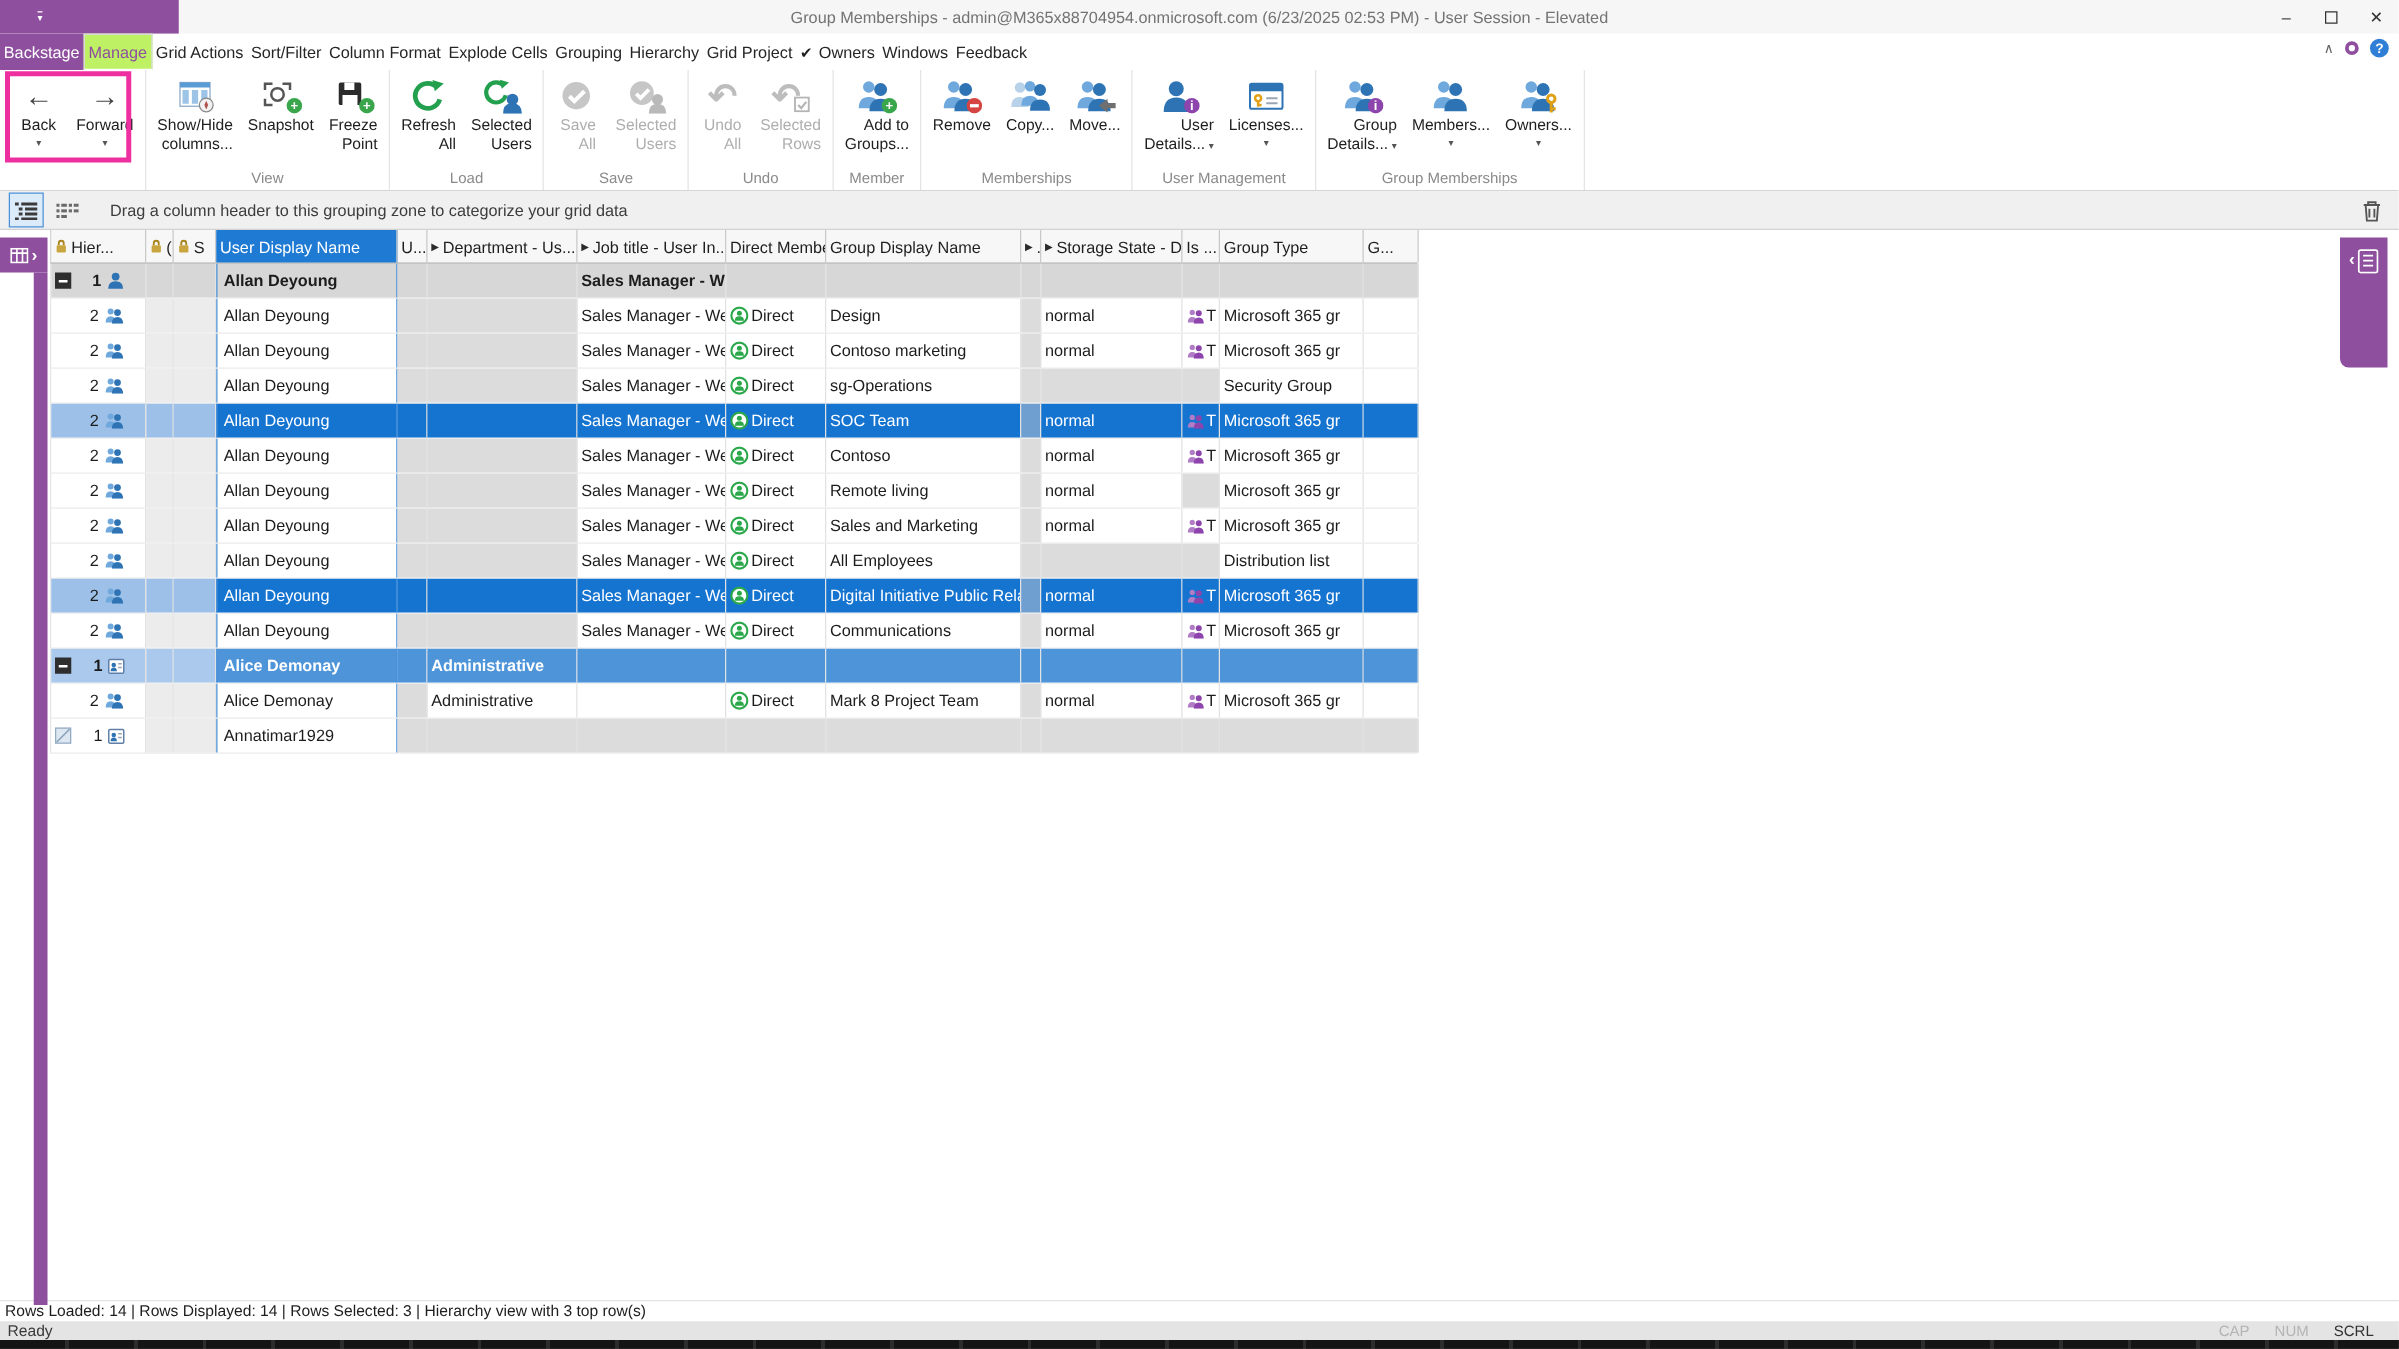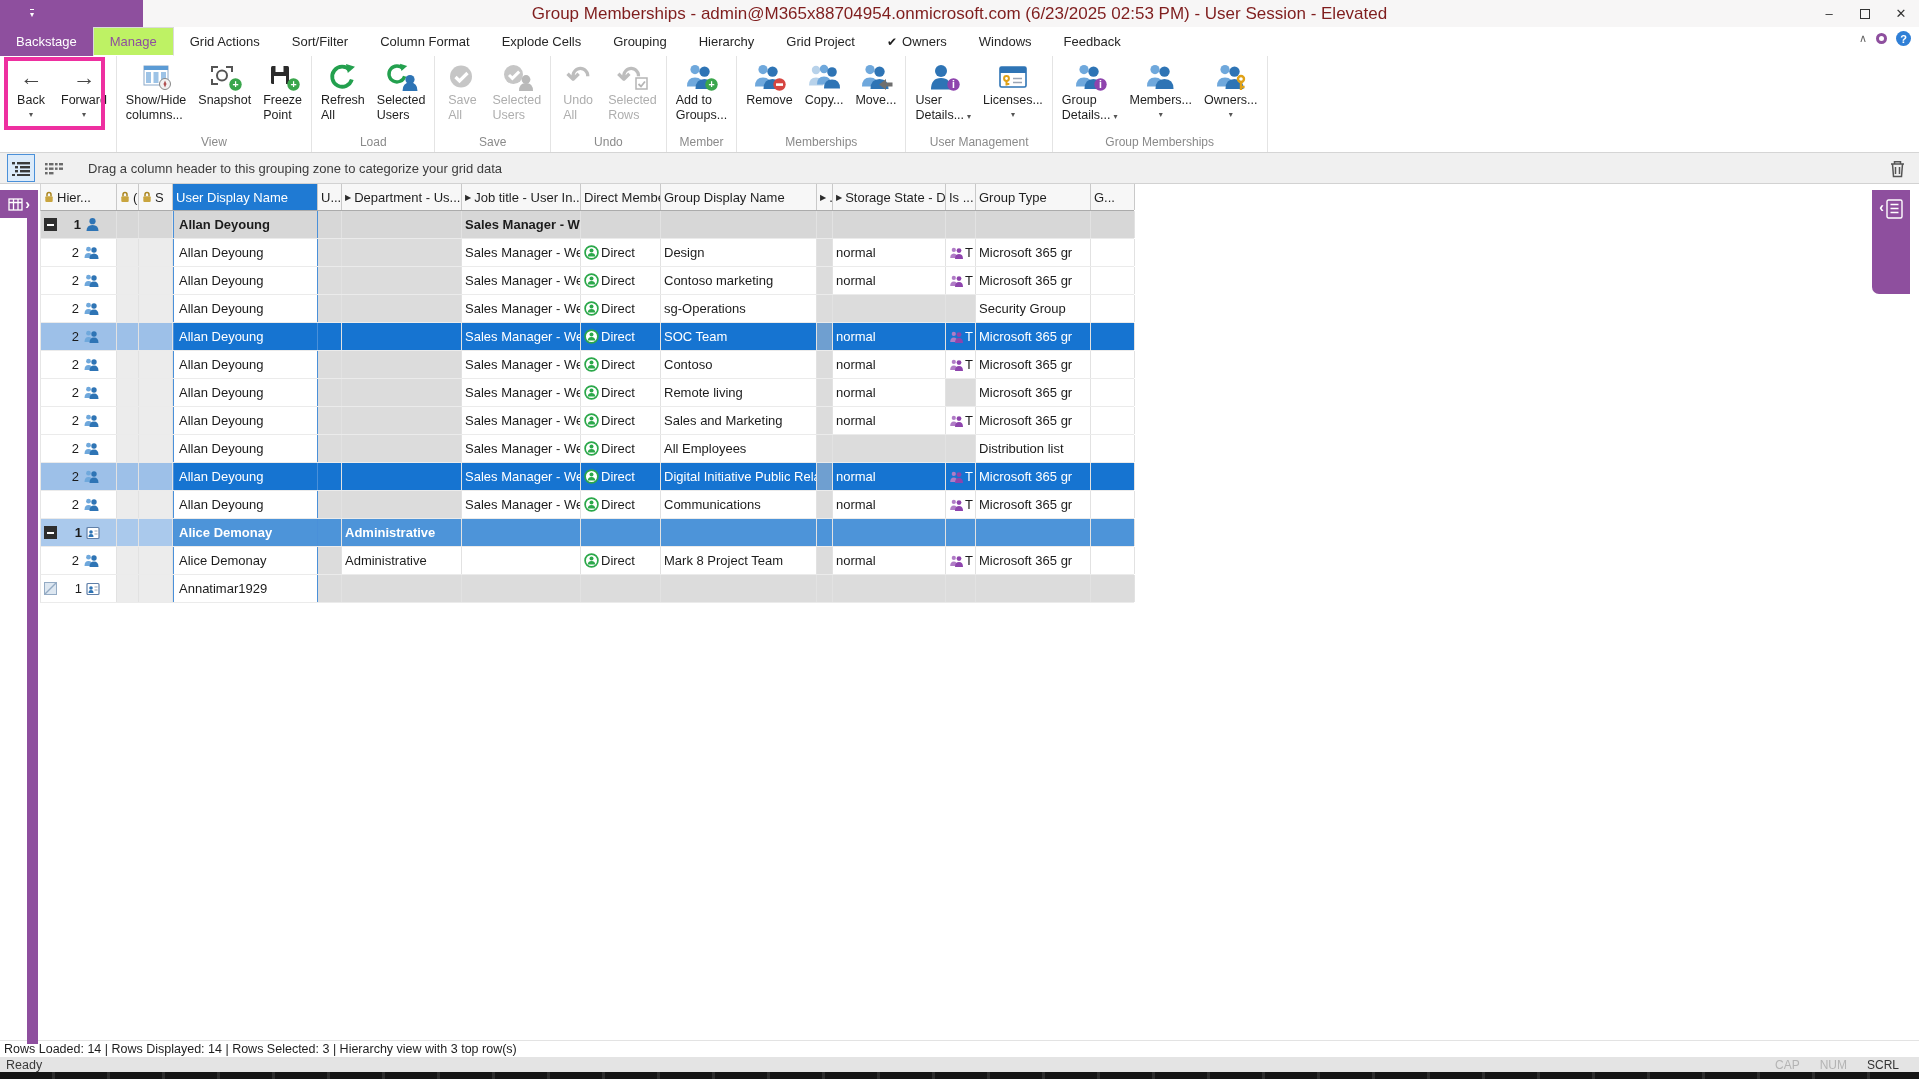--- a/index.html
+++ b/index.html
@@ -3,43 +3,43 @@
 <meta charset="utf-8">
 <style>
   * { box-sizing: border-box; margin: 0; padding: 0; }
   html,body { width:1919px; height:1079px; overflow:hidden; background:#fff;
     font-family:"Liberation Sans", sans-serif; font-size:13px; color:#222; }
 
   
   .titlebar { position:relative; height:27px; background:#f7f6f6; display:flex; align-items:center; }
   .qat { position:absolute; left:0; top:0; width:143px; height:27px; background:var(--purple); display:flex; align-items:center; }
   .pin { color:#fff; font-size:8px; margin-left:30px; border-top:1.5px solid #fff; padding-top:1px; line-height:8px; }
-  .title-text { flex:1; text-align:center; color:#7f1d1d; font-size:17px; }
+  .title-text { flex:1; text-align:center; color:#737373; font-size:13px; }
   .win-controls { position:absolute; right:0; top:0; height:27px; display:flex; }
   .wbtn { width:36px; height:27px; display:flex; align-items:center; justify-content:center; color:#333; font-size:13px; }
   .maxbox { width:10px; height:10px; border:1.2px solid #333; display:inline-block; }
 
   
   .tabrow { height:29px; background:#fff; display:flex; align-items:stretch; position:relative; }
-  .tab { padding:0 16px; display:flex; align-items:center; color:#262626; font-size:13px; cursor:default; }
+  .tab { padding:0 3px; display:flex; align-items:center; color:#262626; font-size:13px; cursor:default; }
   .tab.backstage { background:var(--purple); color:#fff; }
   .tab.active { color:var(--purple); border:1px solid #dadada; border-bottom:1px solid #fff; background:#bef264; }
   .tab .chk { margin-right:5px; font-size:12px; color:#1e1e1e; }
   .ribbon-right { position:absolute; right:8px; top:4px; display:flex; align-items:center; gap:9px; }
   .collapse-chev { color:#666; font-size:11px; }
   .eye { width:11px; height:11px; border:3px solid var(--purple); border-radius:50%; }
   .help { width:15px; height:15px; border-radius:50%; background:#2f7fd6; color:#fff; font-weight:bold; font-size:11px; display:flex; align-items:center; justify-content:center; }
 
   
   .ribbon { position:relative; height:97px; background:#fff; border-bottom:1px solid #d5d5d5; display:flex; padding-left:4px; }
   .rgroup { display:flex; flex-direction:column; border-right:1px solid #e4e4e4; padding:1px 3px 0; }
   .rbtns { display:flex; flex:1; align-items:flex-start; }
   .rbtn { min-width:48px; padding:4px 6px 0; display:flex; flex-direction:column; align-items:center; height:78px; }
   .ricon { height:32px; display:flex; align-items:center; justify-content:center; }
-  .rlbl { font-size:12.5px; line-height:15px; text-align:left; color:#1e1e1e; white-space:nowrap; }
+  .rlbl { font-size:12.5px; line-height:15px; text-align:right; color:#1e1e1e; white-space:nowrap; }
   .rbtn.disabled .rlbl { color:#aeaeae; }
   .caret { font-size:8px; color:#555; line-height:9px; margin-top:2px; }
   .caret.inline { margin-left:3px; }
   .rgrouplabel { height:17px; text-align:center; font-size:12px; color:#8a8a8a; line-height:15px; white-space:nowrap; padding:0 4px; }
   .pink-box { position:absolute; left:4px; top:1px; width:101px; height:73px; border:4px solid var(--pink); z-index:6; pointer-events:none; }
   .undochar { font-size:28px; font-weight:bold; color:#bdbdbd; line-height:28px; }
   .navchar { font-size:23px; font-weight:600; color:#454545; line-height:24px; }
 
   
   .groupzone { height:31px; background:#f0f0f0; display:flex; align-items:center; border-bottom:1px solid #d2d2d2; position:relative; }

